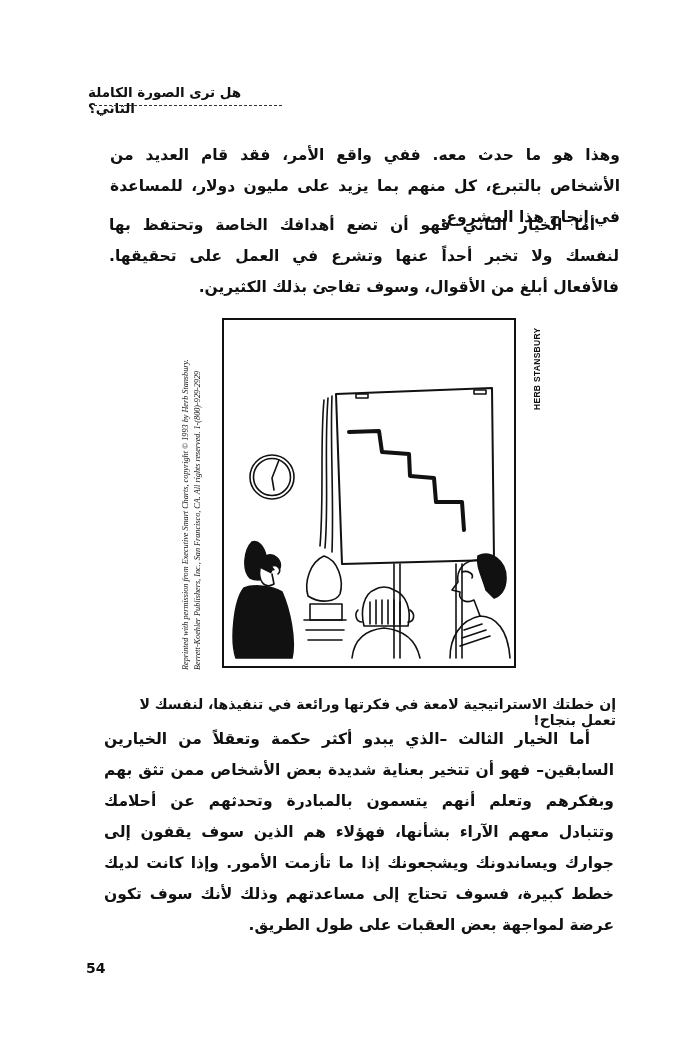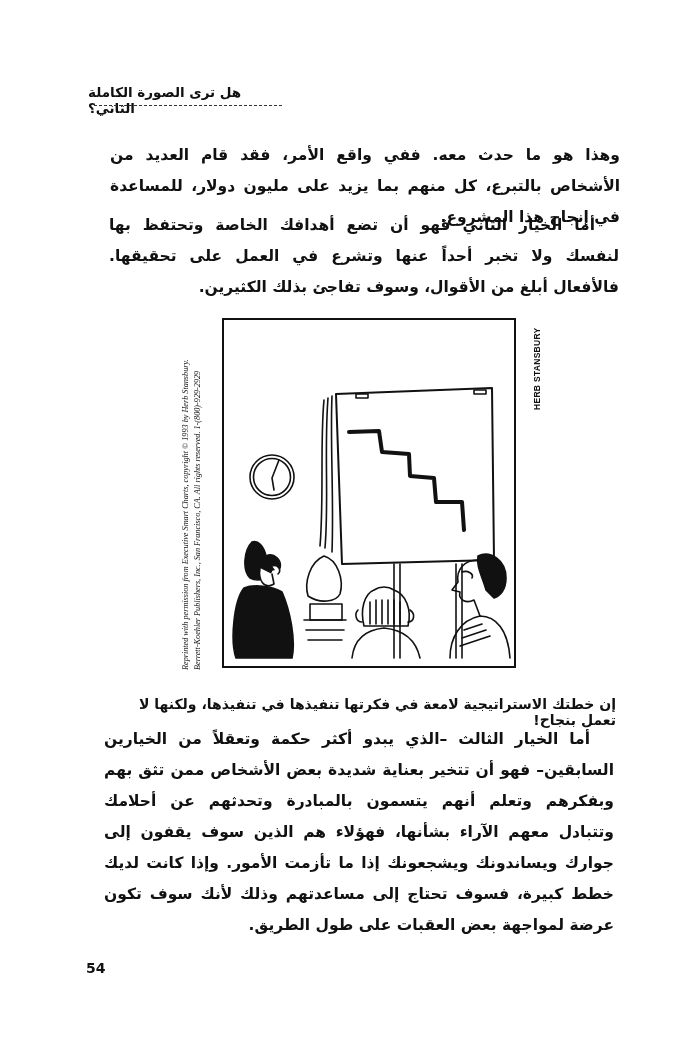--- a/index.html
+++ b/index.html
@@ -124,17 +124,17 @@
         <path d="M254 240 C240 240,232 250,234 262 L228 270 L236 272 C234 280,242 284,250 280 L256 296"></path>
         <path d="M238 252 C244 250,250 254,248 258"></path>
         <path d="M226 338 C226 318,236 300,256 296 C272 296,284 310,286 338"></path>
         <path d="M240 310 L258 304 M238 318 L262 310 M236 326 L266 316"></path>
       </g>
     </svg>
   </div>
   <div class="artist">HERB STANSBURY</div>
 </div>
 
-<div class="caption">إن خطتك الاستراتيجية لامعة في فكرتها تنفيذها في تنفيذها، ولكنها لا تعمل بنجاح!</div>
+<div class="caption">إن خطتك الاستراتيجية لامعة في فكرتها ورائعة في تنفيذها، لنفسك لا تعمل بنجاح!</div>
 
 <p class="para indent p3" style="margin:0">أما الخيار الثالث –الذي يبدو أكثر حكمة وتعقلاً من الخيارين السابقين– فهو أن تتخير بعناية شديدة بعض الأشخاص ممن تثق بهم وبفكرهم وتعلم أنهم يتسمون بالمبادرة وتحدثهم عن أحلامك وتتبادل معهم الآراء بشأنها، فهؤلاء هم الذين سوف يقفون إلى جوارك ويساندونك ويشجعونك إذا ما تأزمت الأمور. وإذا كانت لديك خطط كبيرة، فسوف تحتاج إلى مساعدتهم وذلك لأنك سوف تكون عرضة لمواجهة بعض العقبات على طول الطريق.</p>
 
 <div class="page-number">54</div>
 
 </body></html>

